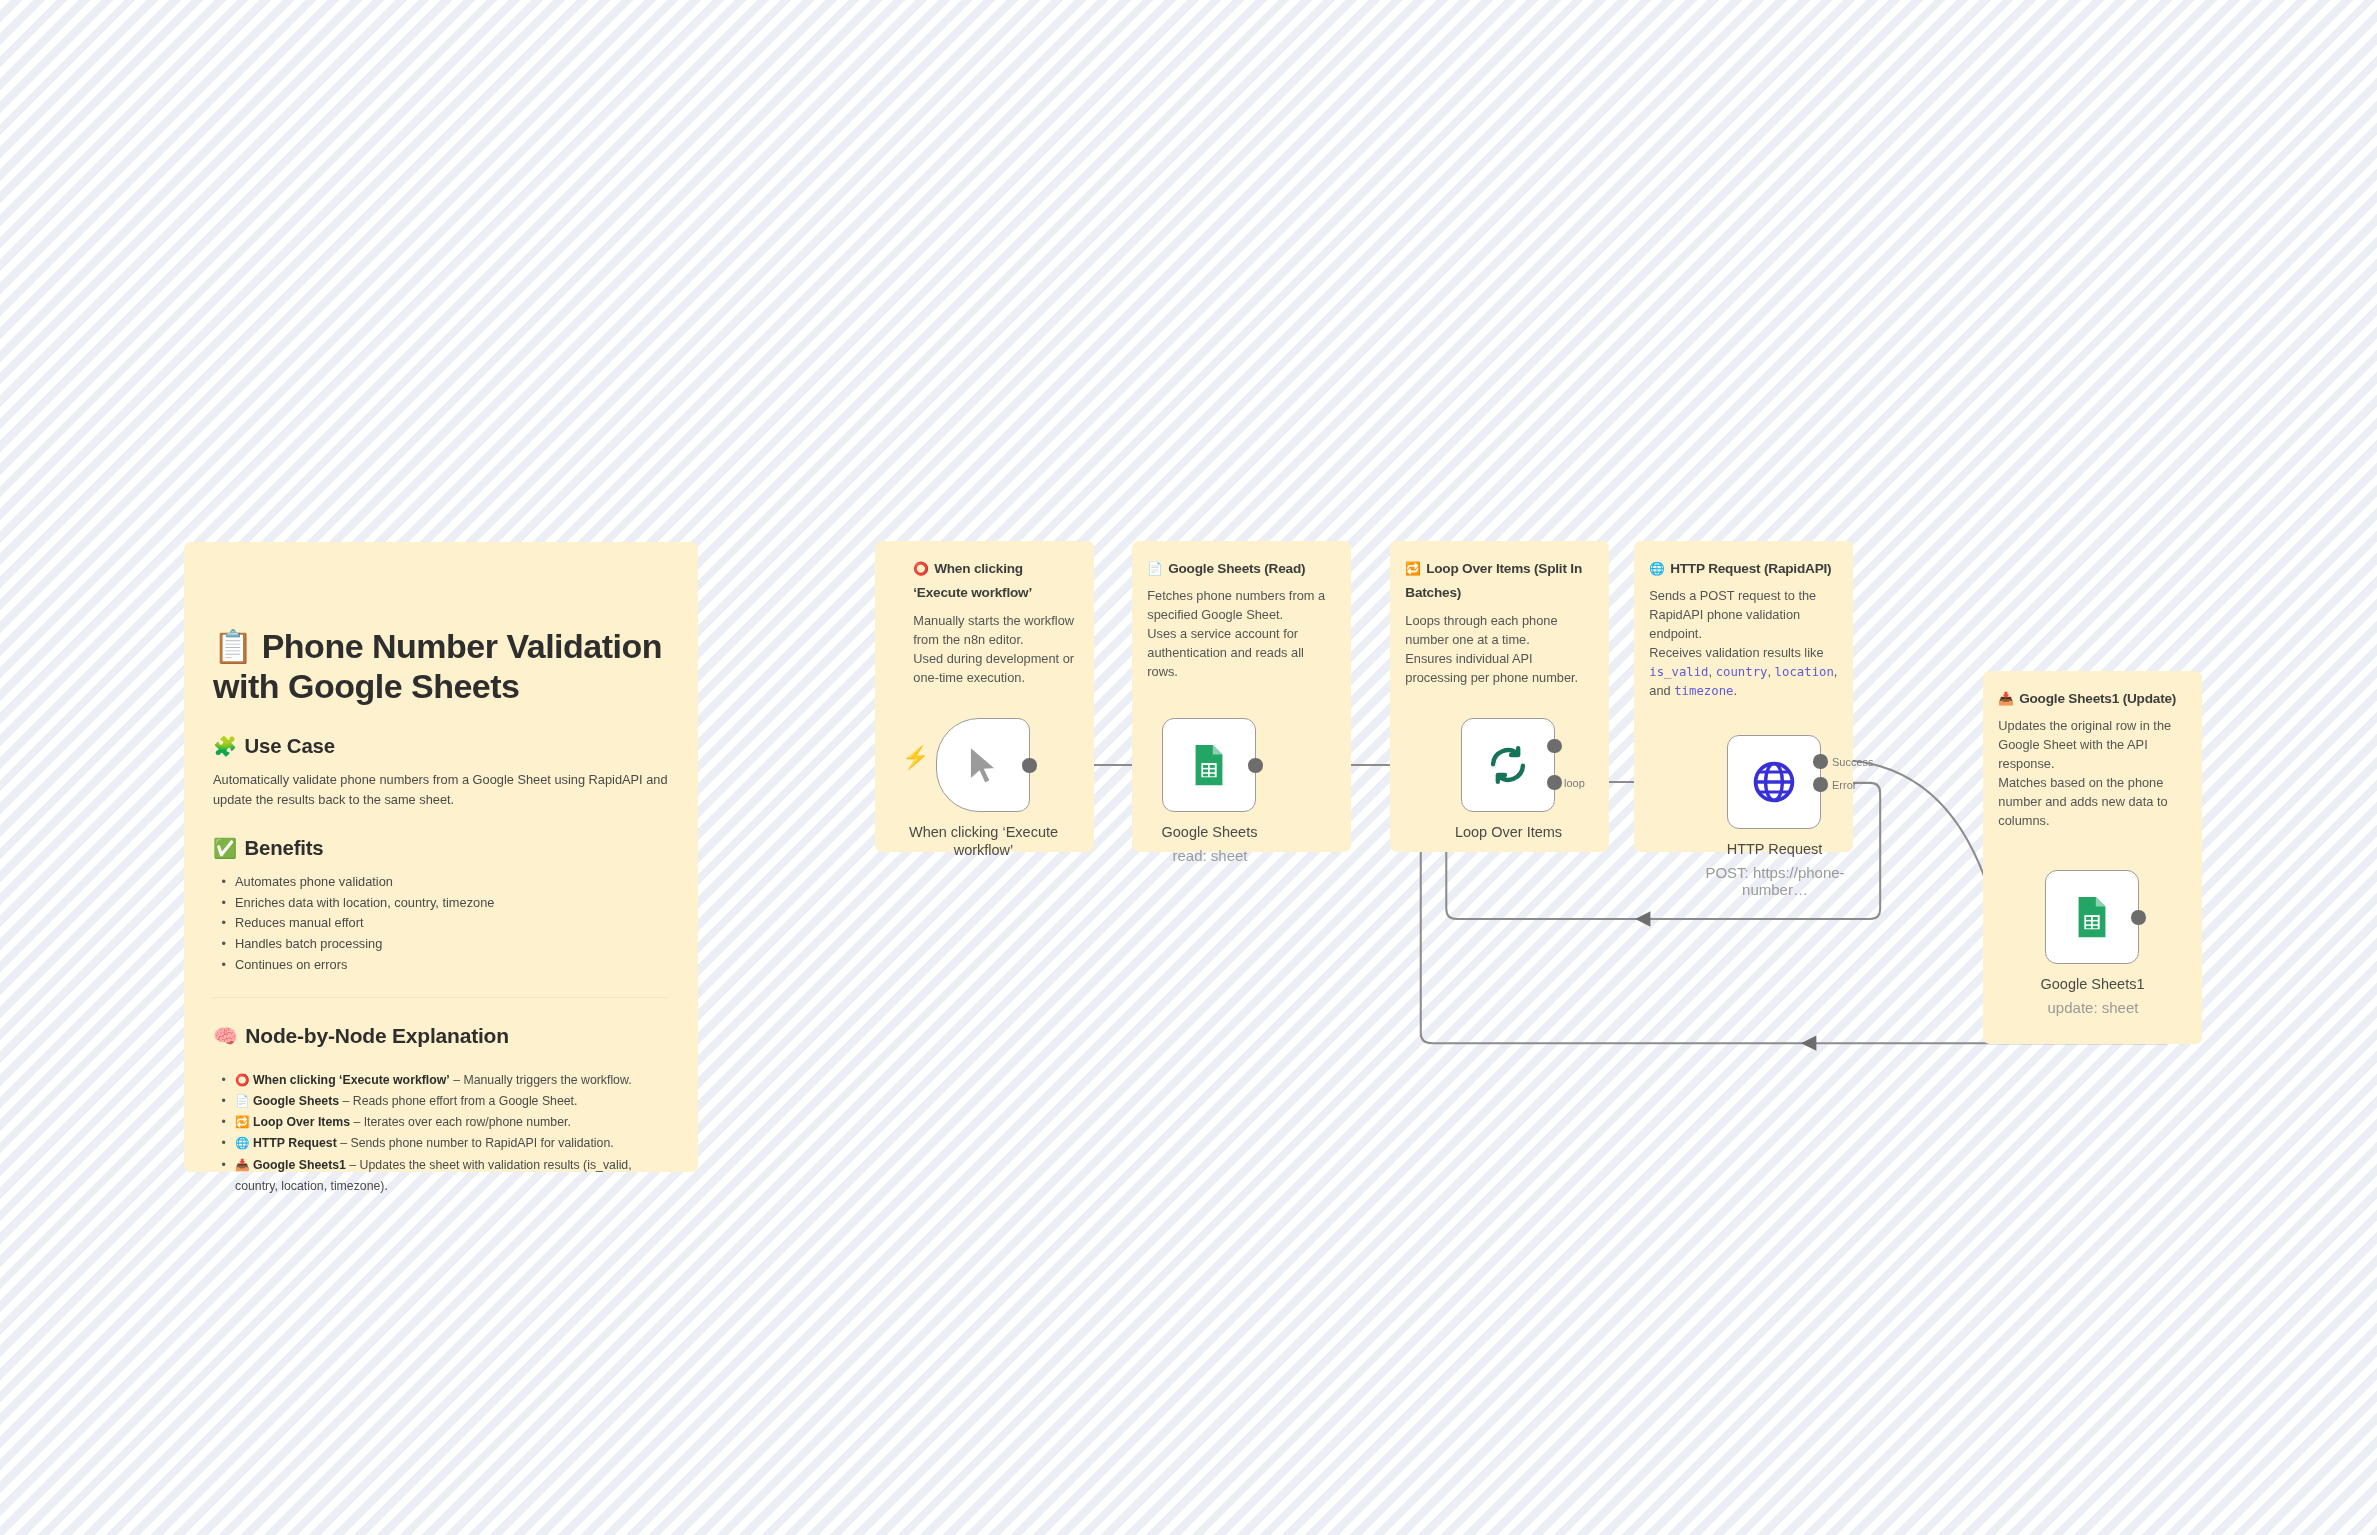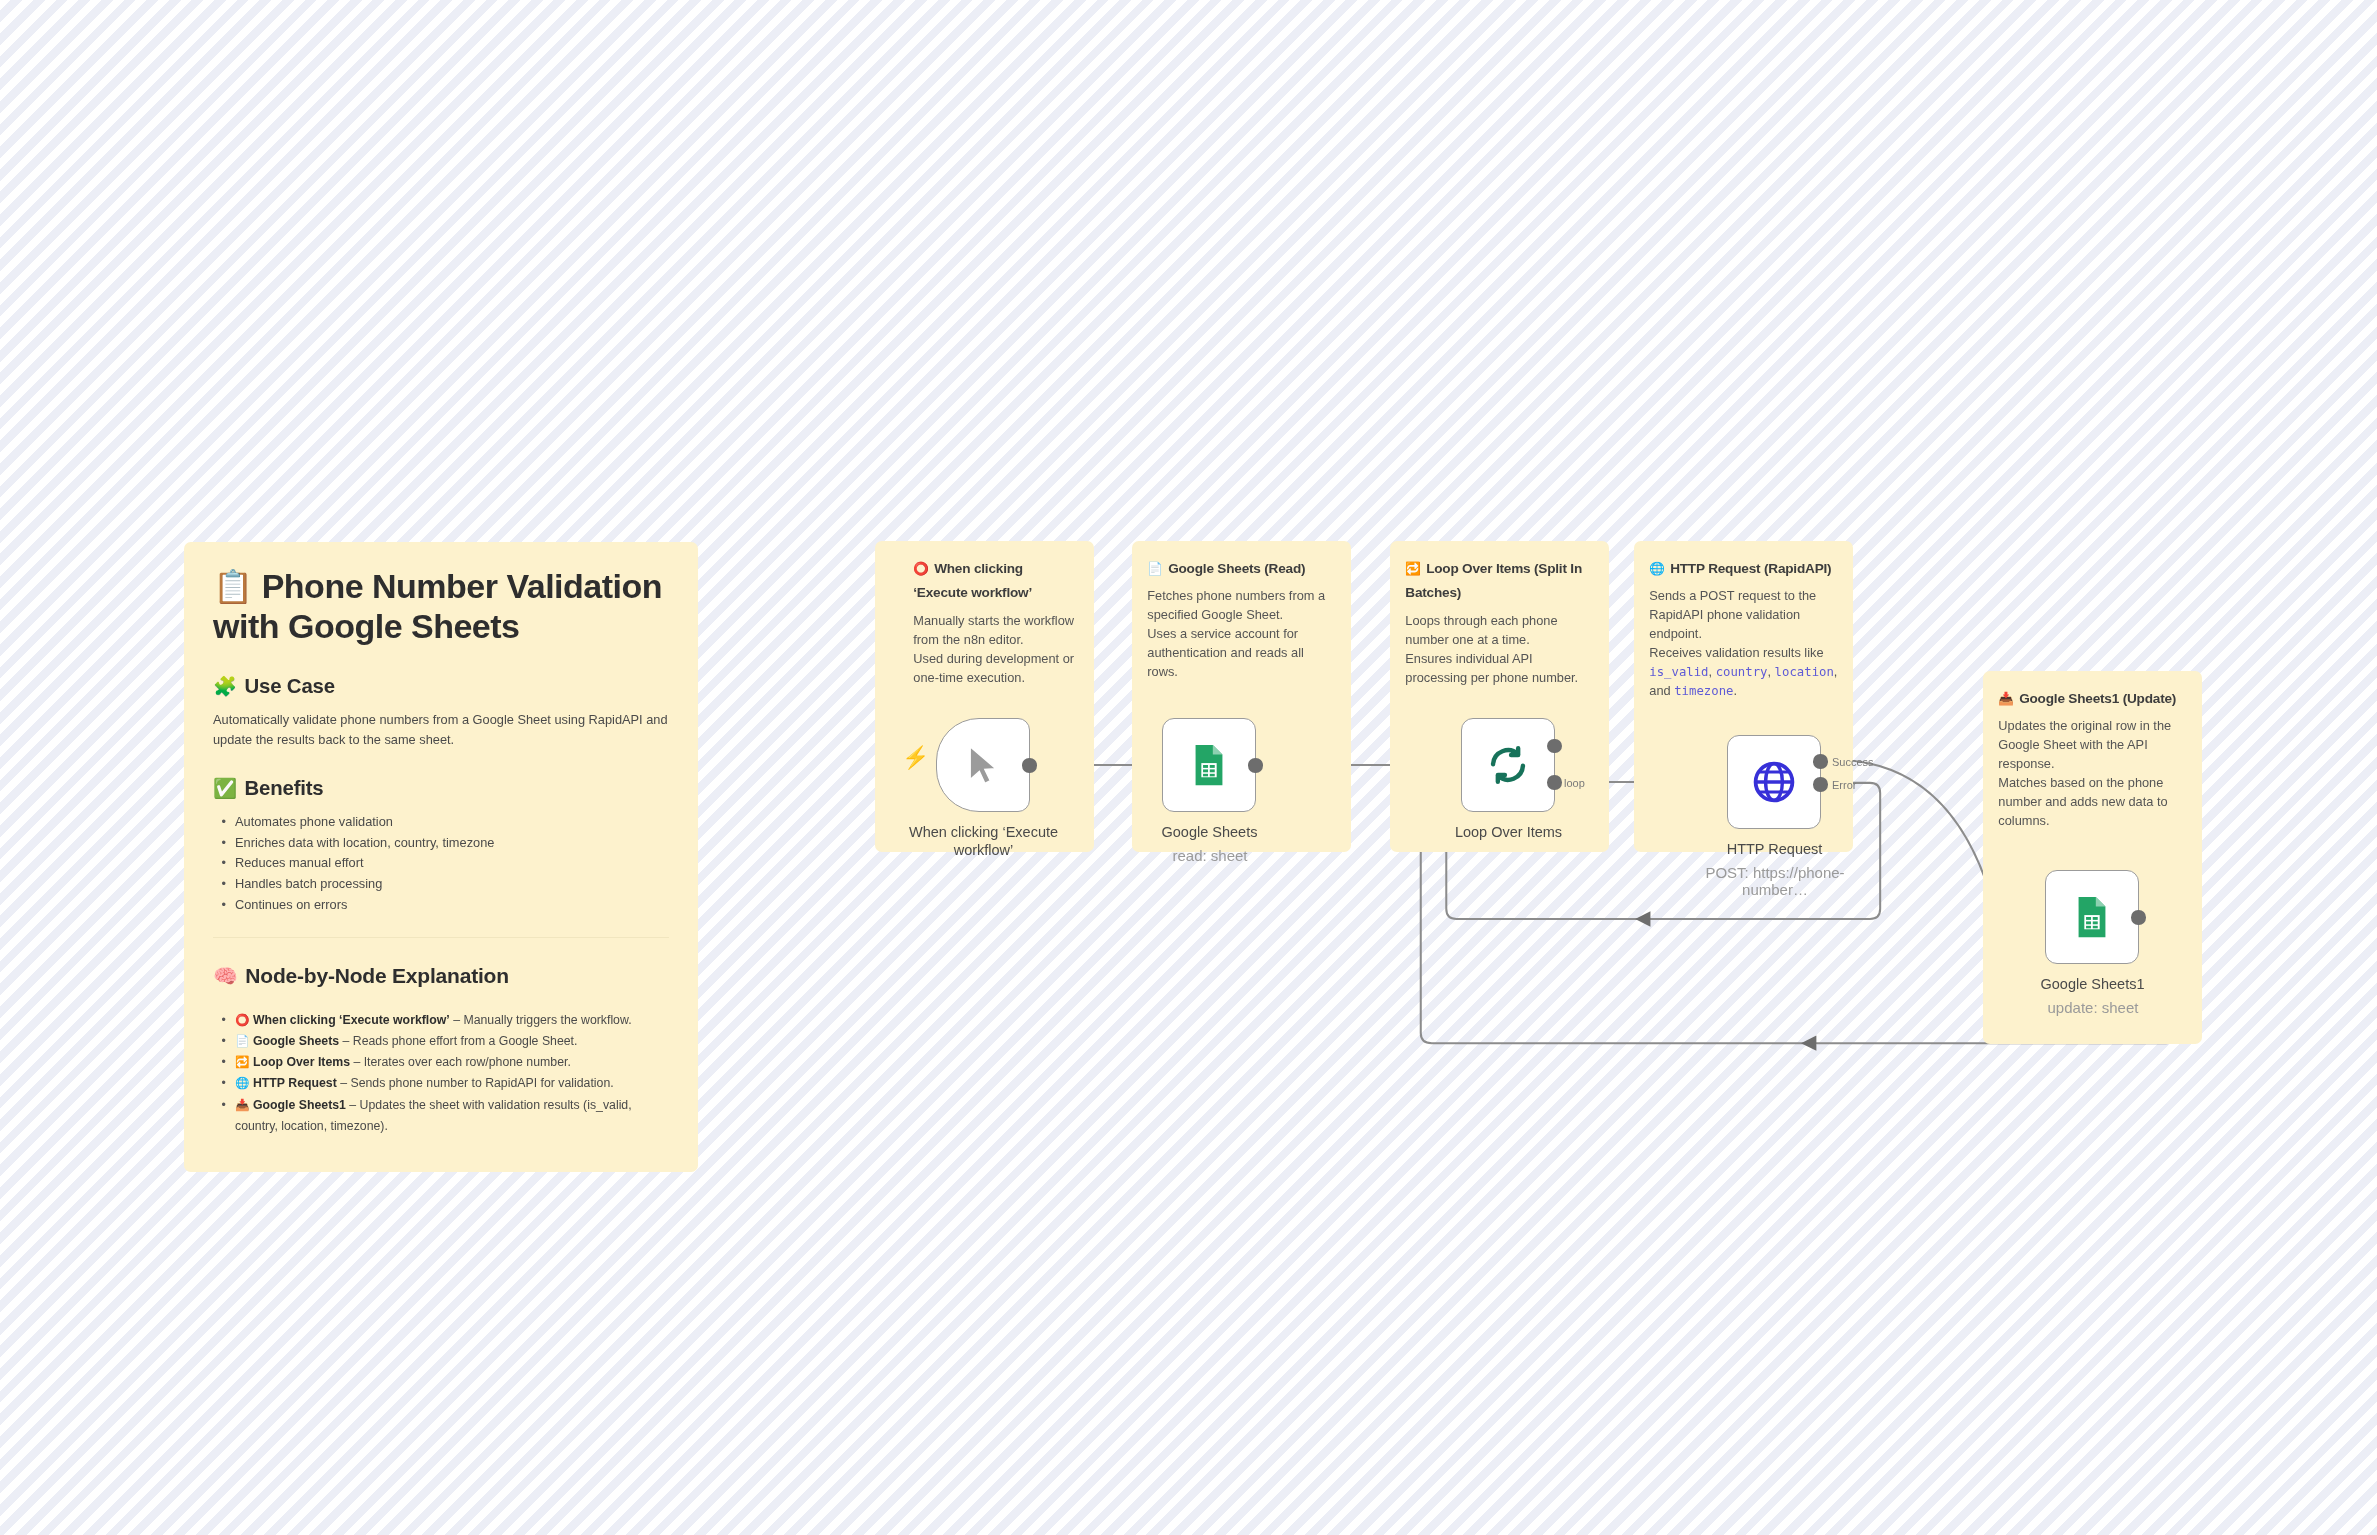--- a/index.html
+++ b/index.html
@@ -54,21 +54,21 @@
   }
 
   
   #note-overview {
     left: 184px;
     top: 542px;
     width: 514px;
     height: 630px;
     padding: 0;
   }
-  #note-overview .inner { padding: 24px 29px; }
+  #note-overview .inner { padding: 40px 29px; margin-top: 44px; }
   .ov-h1 {
     font-size: 34px;
     font-weight: bold;
     color: #2e2e2e;
     line-height: 1.18;
     margin: 0 0 29px 0;
     letter-spacing: -0.5px;
   }
   .ov-h2 {
     font-size: 20.4px;

